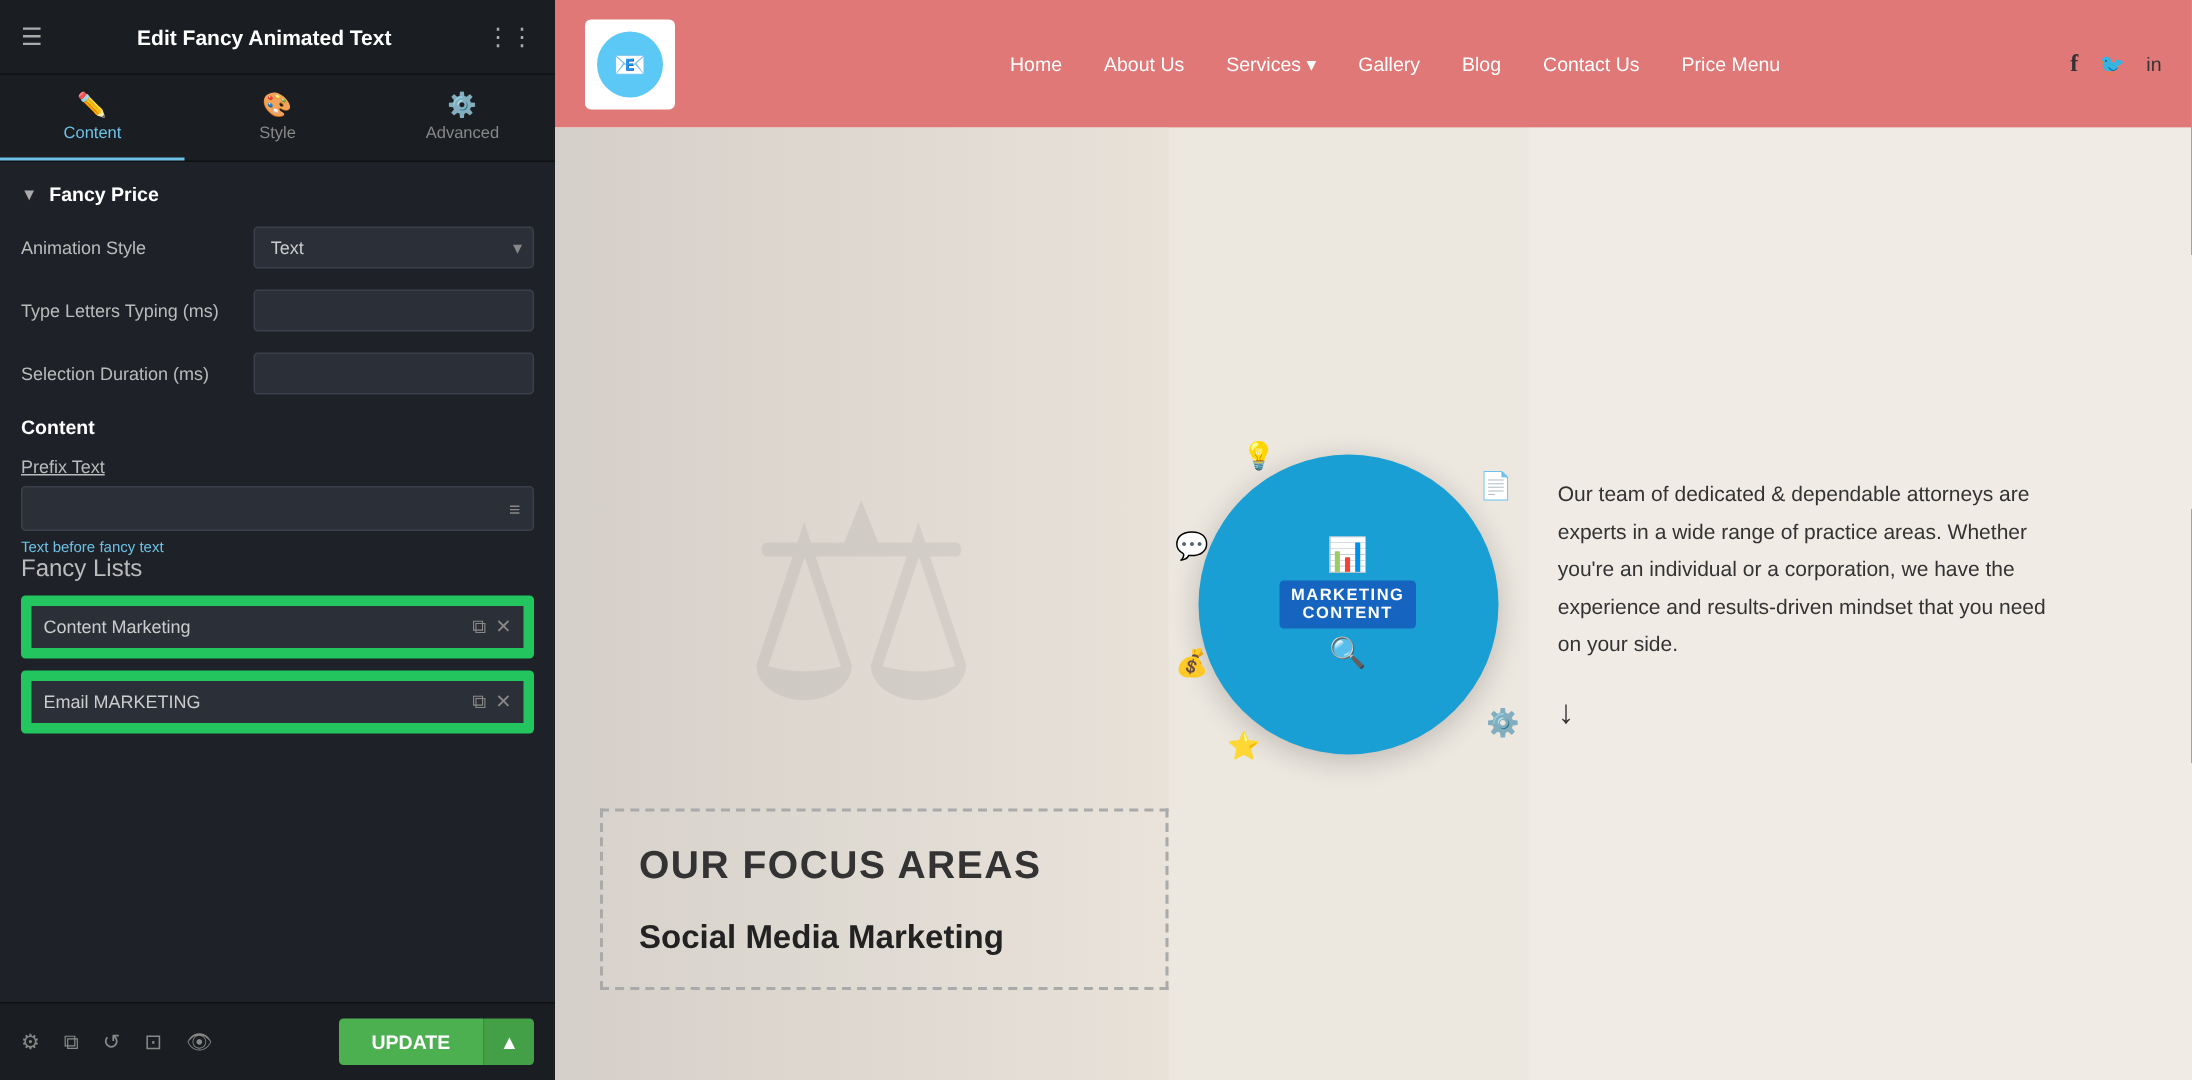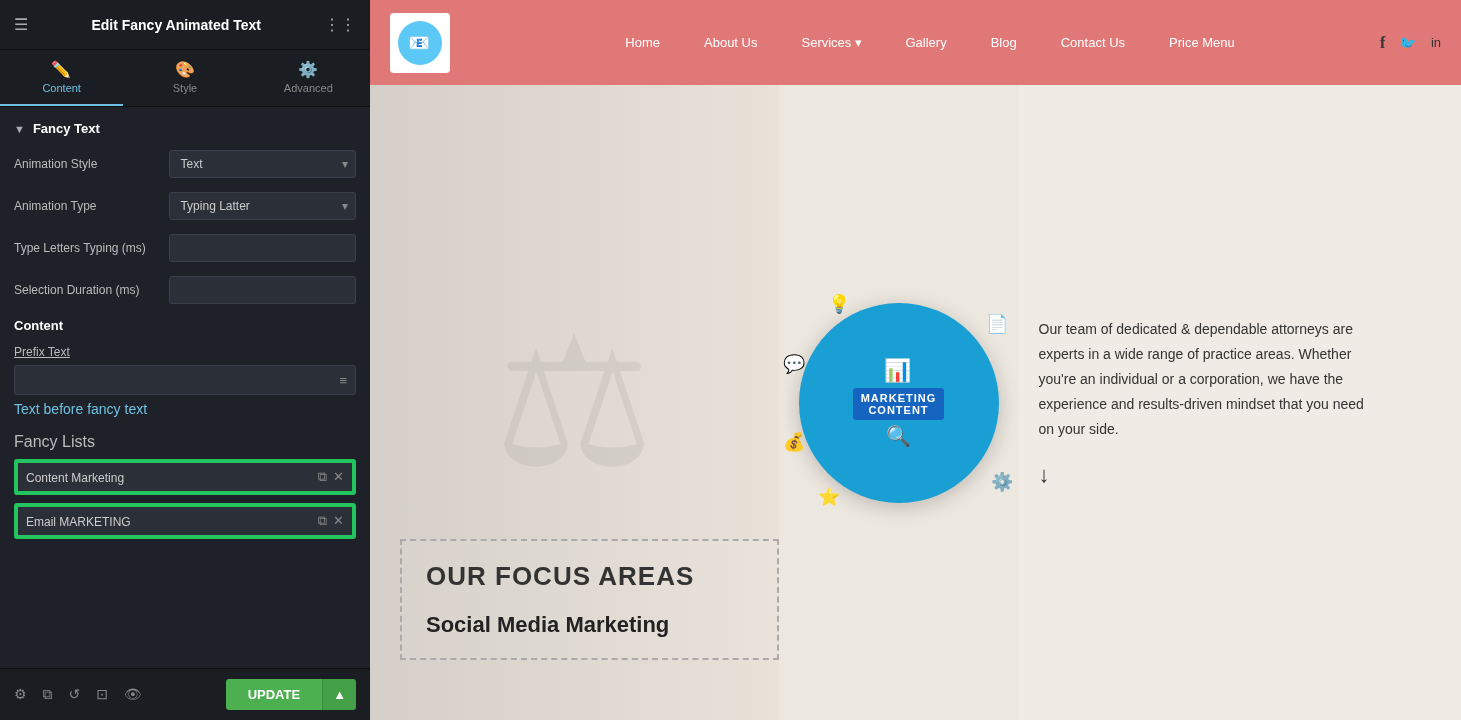--- a/index.html
+++ b/index.html
@@ -180,36 +180,36 @@
     }
 
     .prefix-input-icon {
       padding: 0 8px;
       color: #888;
       font-size: 13px;
       cursor: pointer;
     }
 
     .hint-text {
-      font-size: 14px;
+      font-size: 10px;
       color: #6ec1e4;
-      margin-bottom: 16px;
+      margin-bottom: 0;
     }
 
     .fancy-lists-label {
       font-size: 16px;
       color: #bbb;
       margin-bottom: 8px;
     }
 
     .fancy-list-item {
       display: flex;
-      align-items: flex-end;
+      align-items: center;
       background: #2b2f38;
-      border: 4px solid #22c55e;
+      border: 7px solid #22c55e;
       border-radius: 3px;
       margin-bottom: 8px;
       padding: 6px 8px;
     }
 
     .fancy-list-item input {
       flex: 1;
       background: transparent;
       border: none;
       color: #ccc;
@@ -313,21 +313,21 @@
       background: #5bc8f5;
       border-radius: 50%;
       display: flex;
       align-items: center;
       justify-content: center;
       font-size: 18px;
     }
 
     .nav-links {
       display: flex;
-      gap: 44px;
+      gap: 28px;
       flex: 1;
       justify-content: center;
     }
 
     .nav-link {
       color: #fff;
       font-size: 13px;
       font-weight: 500;
       cursor: pointer;
       text-decoration: none;
@@ -504,49 +504,37 @@
     <div class="panel-tab">
       <span class="tab-icon">⚙️</span>
       <span>Advanced</span>
     </div>
   </div>
 
   <div class="panel-body">
 
     <div class="section-header">
       <span class="arrow">▼</span>
-      <span>Fancy Text</span>
+      <span>Fancy Price</span>
     </div>
 
 
     <div class="field-row">
       <div class="field-label">Animation Style</div>
       <div class="field-control">
         <div class="select-wrapper">
           <select>
             <option>Text</option>
             <option>Color</option>
             <option>Highlight</option>
           </select>
         </div>
       </div>
     </div>
 
-    <div class="field-row">
-      <div class="field-label">Animation Type</div>
-      <div class="field-control">
-        <div class="select-wrapper">
-          <select>
-            <option>Typing Latter</option>
-            <option>Fade</option>
-            <option>Slide</option>
-          </select>
-        </div>
-      </div>
-    </div>
 
     <div class="field-row">
       <div class="field-label">Type Letters Typing (ms)</div>
       <div class="field-control">
         <input type="number" class="number-input" style="">
       </div>
     </div>
 
     <div class="field-row">
       <div class="field-label">Selection Duration (ms)</div>

